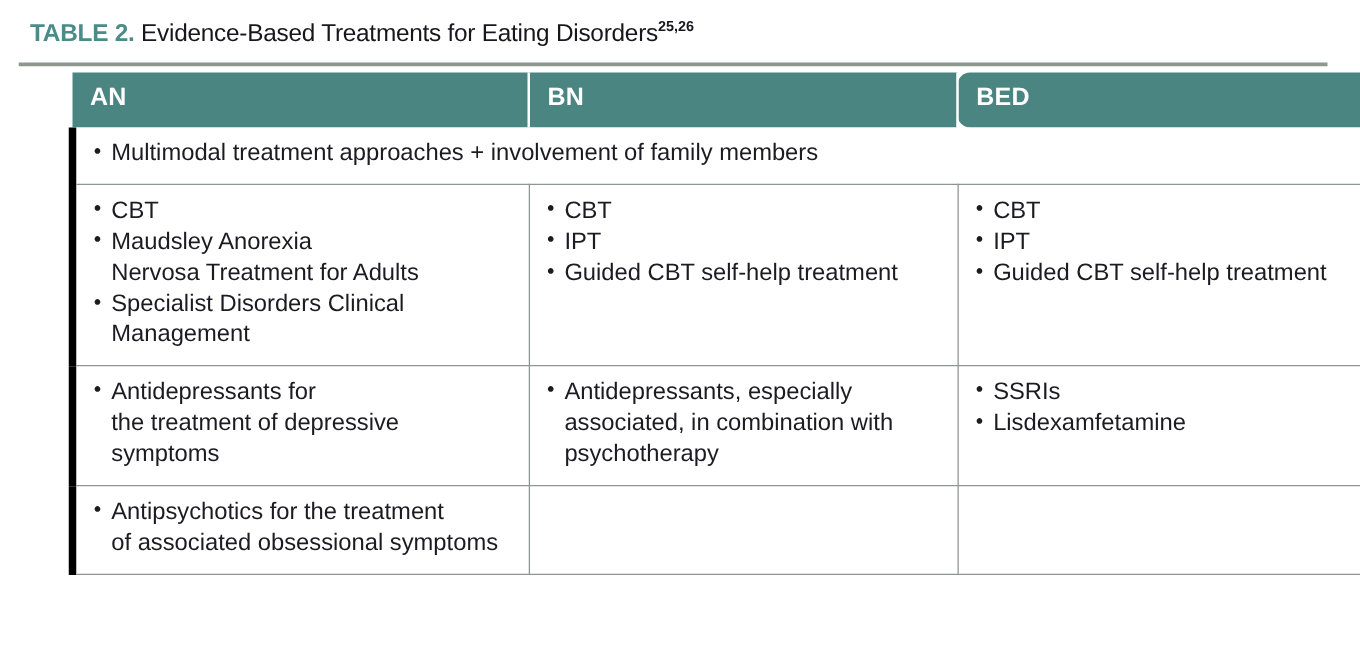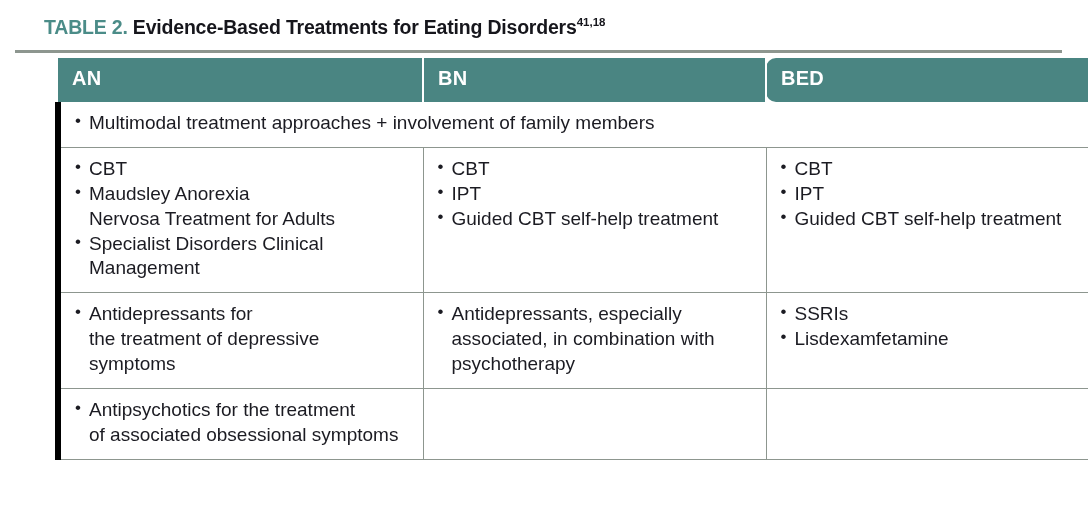--- a/index.html
+++ b/index.html
@@ -30,25 +30,24 @@
     top: 17px;
     font-size: 19.5px;
     font-weight: bold;
     letter-spacing: -0.2px;
     white-space: nowrap;
     line-height: 1;
   }
   .caption-label {
     color: #4b8c88;
     font-weight: bold;
-    margin-left: 20px;
   }
   .caption-title {
     color: #16161c;
-    font-weight: bold;
+    font-weight: normal;
   }
   .caption-sup {
     font-size: 11.5px;
     vertical-align: super;
     font-weight: bold;
     color: #16161c;
     letter-spacing: 0;
   }
 
   .title-rule {
@@ -122,21 +121,21 @@
     font-size: 17px;
   }
   td.empty-cell { padding: 0; }
 </style>
 </head>
 <body>
 
 <div class="figure">
 
   <div class="caption">
-    <span class="caption-label">TABLE 2.</span><span class="caption-title"> Evidence-Based Treatments for Eating Disorders</span><span class="caption-sup">41,18</span>
+    <span class="caption-label">TABLE 2.</span><span class="caption-title"> Evidence-Based Treatments for Eating Disorders</span><span class="caption-sup">25,26</span>
   </div>
 
   <div class="title-rule"></div>
 
   <div class="tbl-wrap">
     <table class="t2">
       <colgroup>
         <col class="c1">
           <col class="c2">
           <col class="c3">

